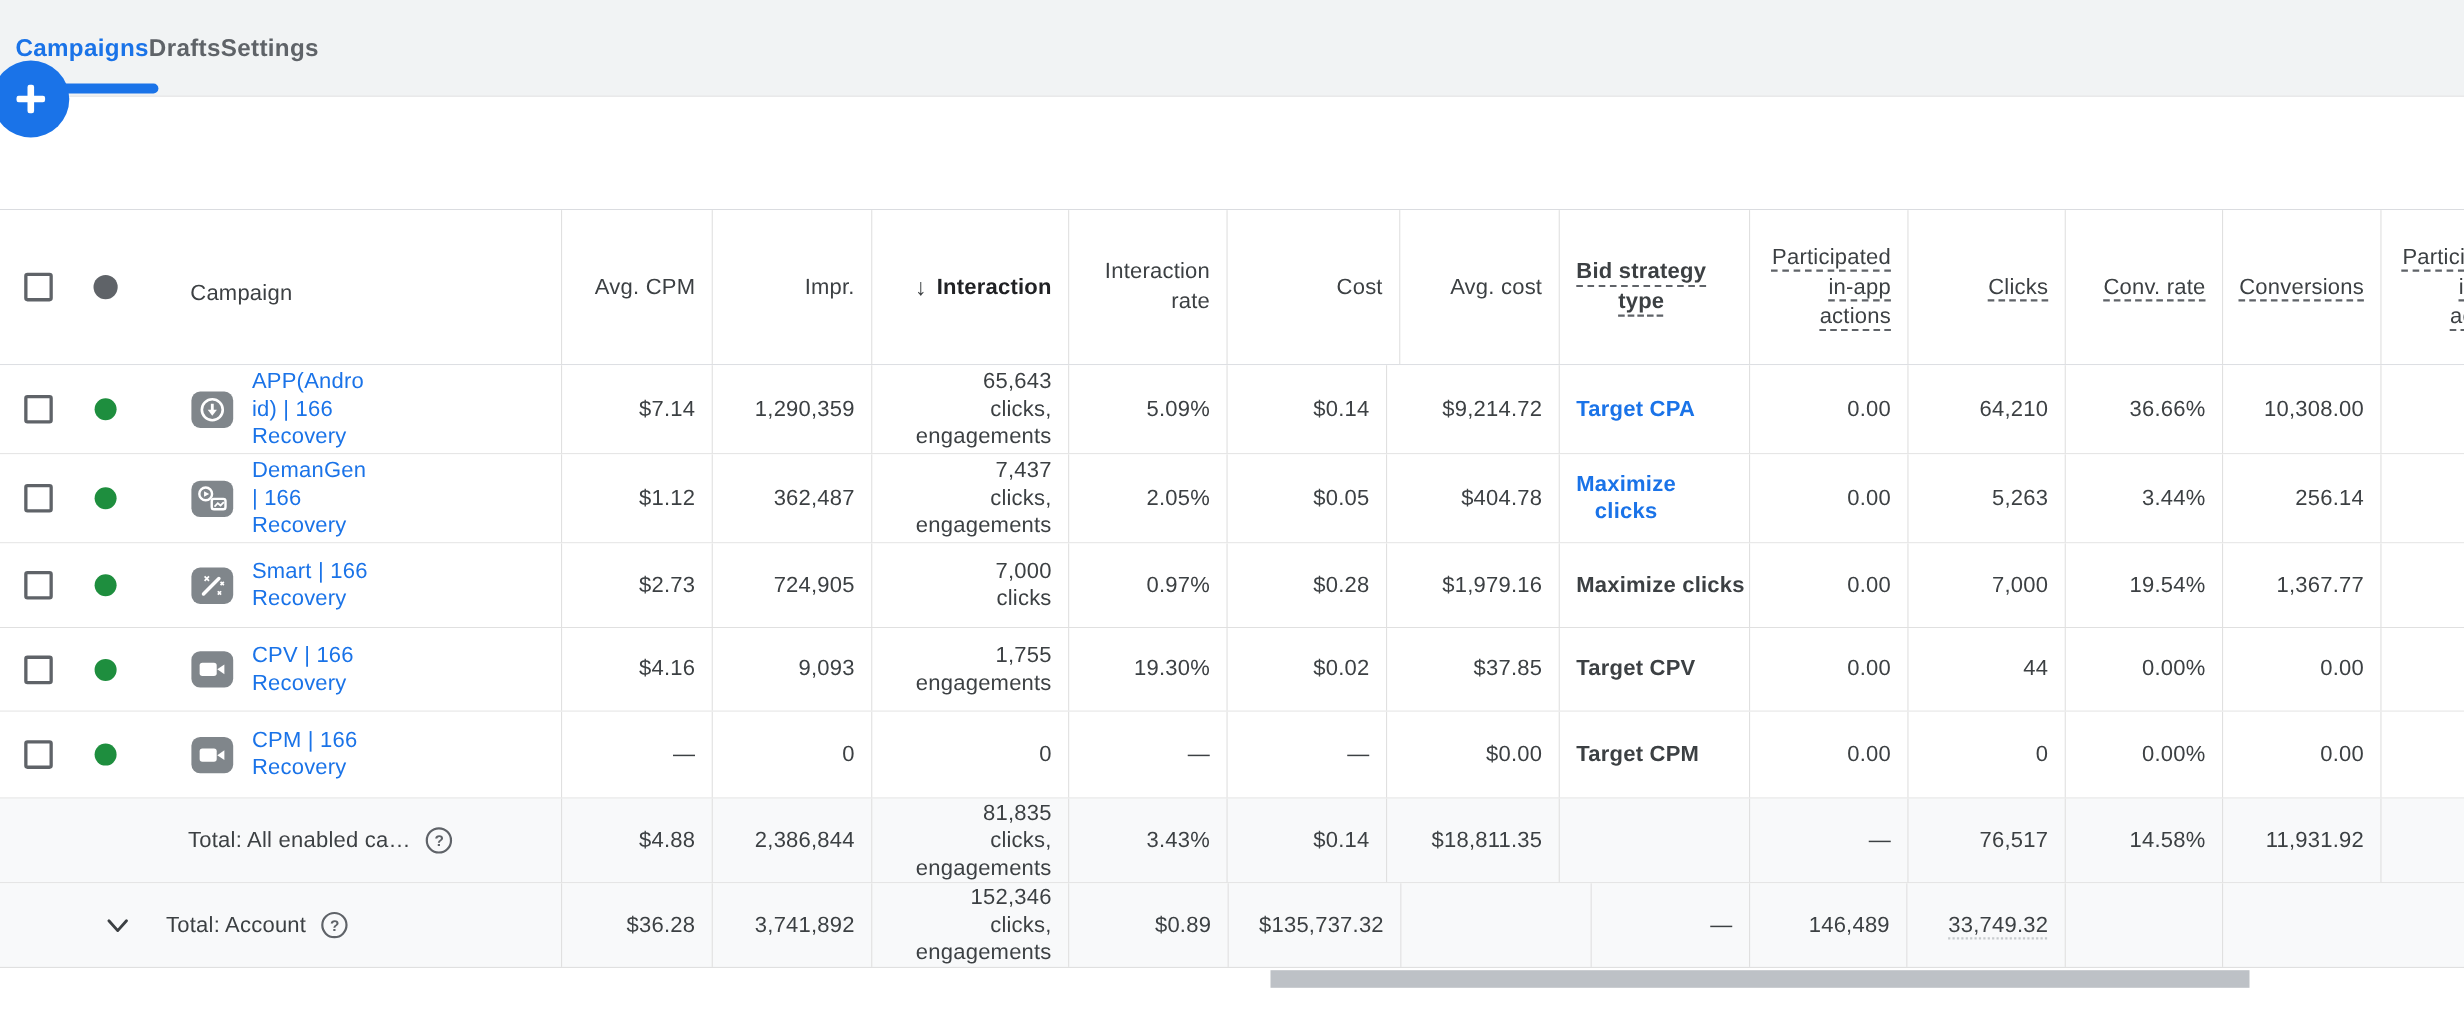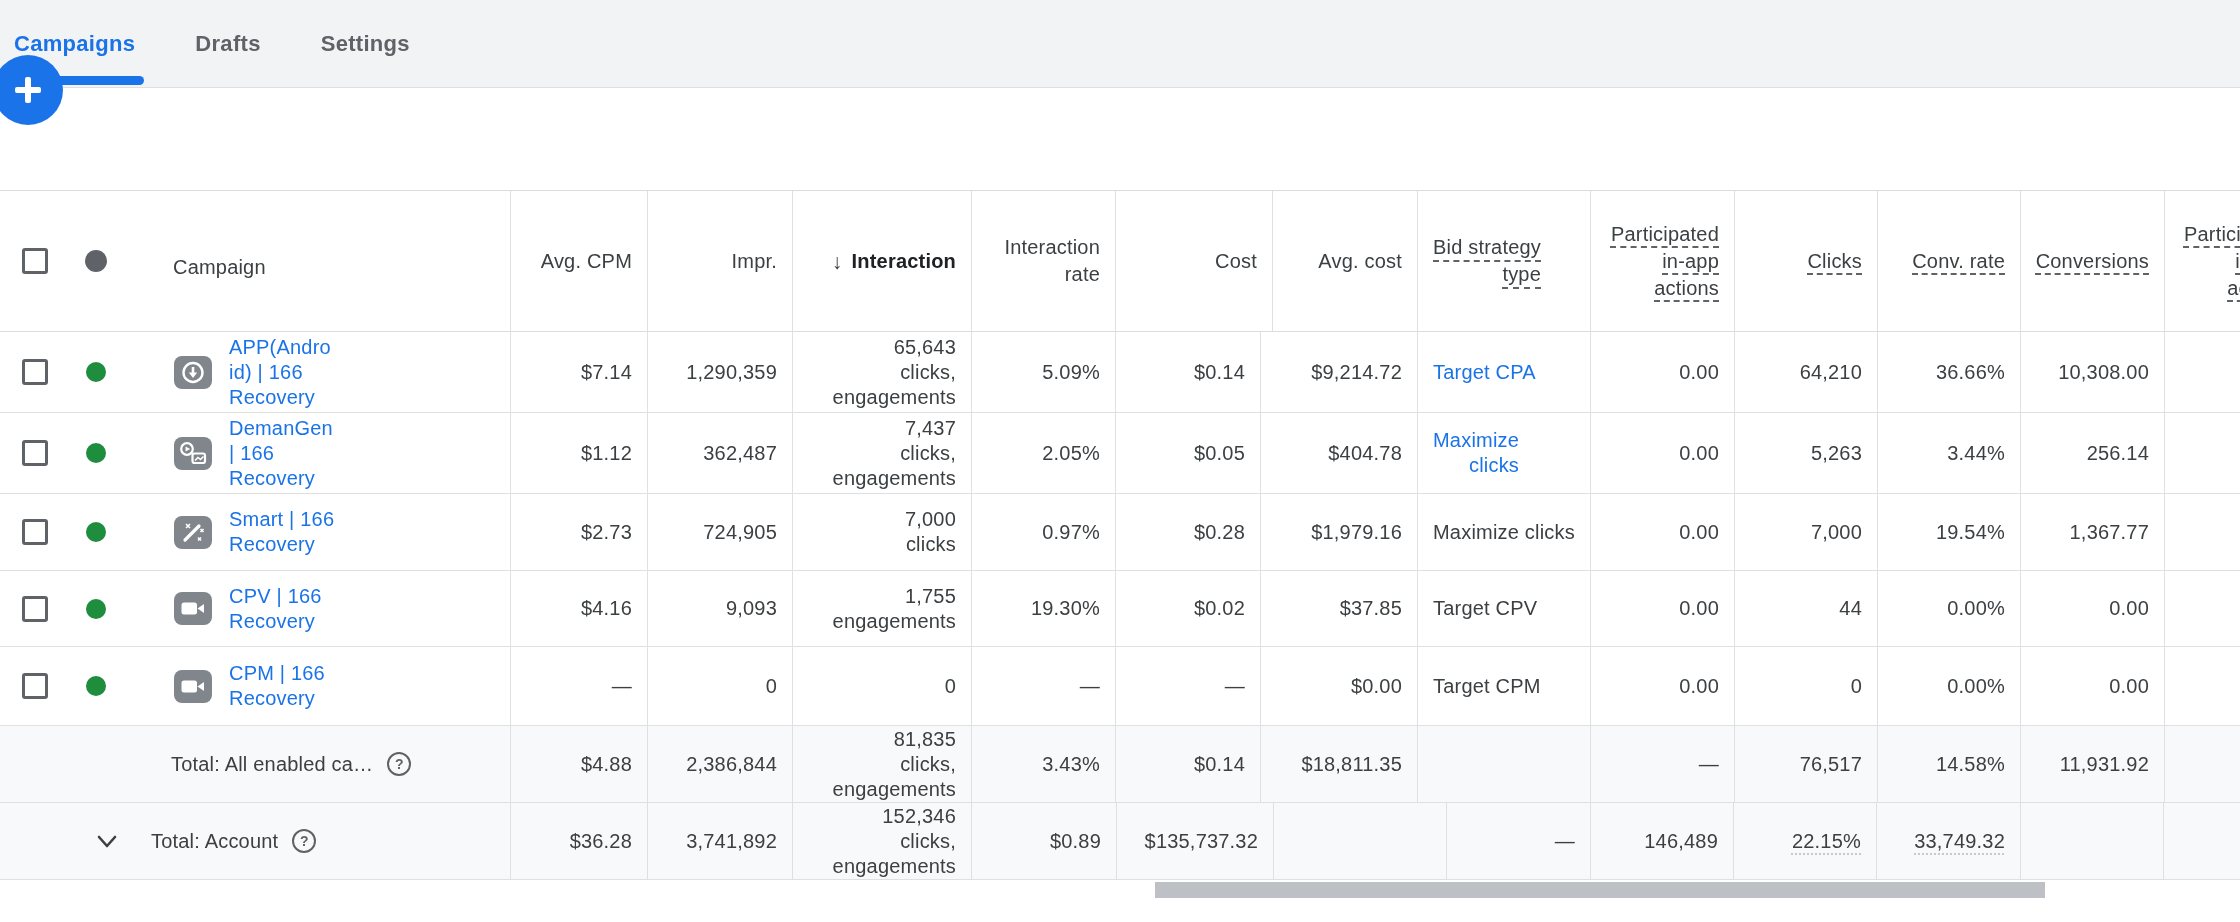--- a/index.html
+++ b/index.html
@@ -7,21 +7,21 @@
   .screen {
     position:relative; width:2240px; height:922px; overflow:hidden;
     background:#fff; font-family:"Liberation Sans","DejaVu Sans",sans-serif;
     color:#3c4043; -webkit-font-smoothing:antialiased;
   }
 
   
   .tabstrip {
     position:absolute; left:0; top:0; width:2240px; height:88px;
     background:#f1f3f4; border-bottom:1px solid #e0e0e0;
-    display:flex; align-items:center; padding-left:14px; gap:60px;
+    display:flex; align-items:center; padding-left:14px; 
   }
   .tab { font-size:22px; font-weight:700; color:#5f6368; letter-spacing:.3px; cursor:pointer; }
   .tab.active { color:#1a73e8; }
   .tab-underline { position:absolute; left:17px; top:76px; width:127px; height:9px; background:#1a73e8; border-radius:5px; }
   .fab {
     position:absolute; left:-7px; top:55px; width:70px; height:70px; border-radius:50%;
     background:#1a73e8; z-index:6;
   }
   .fab .bar { position:absolute; background:#fff; border-radius:2px; }
   .fab .bar.h { left:22px; top:32px; width:26px; height:6px; }
@@ -44,21 +44,21 @@
   .trow.total { background:#f8f9fa; }
   .h-r1{height:81px} .h-r2{height:81px} .h-r3{height:77px} .h-r4{height:76px} .h-r5{height:79px} .h-t{height:77px}
 
   .cell {
     flex:0 0 auto; border-right:1px solid #e0e0e0;
     display:flex; align-items:center; justify-content:flex-end;
     padding:0 15px; font-size:20px; color:#3c4043;
     white-space:pre; text-align:right; line-height:25px; letter-spacing:.2px;
   }
   .head .cell { line-height:27px; }
-  .cell.left { justify-content:flex-start; text-align:right; }
+  .cell.left { justify-content:flex-start; text-align:center;font-weight:bold; }
   .c0{width:511px} .c1{width:137px} .c2{width:145px} .c3{width:179px} .c4{width:144px}
   .c5{width:145px} .c6{width:157px} .c7{width:173px} .c8{width:144px} .c9{width:143px}
   .c10{width:143px} .c11{width:144px} .c12{width:143px}
 
   .cell.camp { padding:0; justify-content:flex-start; text-align:left; }
   .cb { width:26px; height:26px; border:3px solid #5f6368; border-radius:3px; background:#fff; margin-left:22px; flex:none; cursor:pointer; }
   .hdot { width:22px; height:22px; border-radius:50%; background:#5f6368; margin-left:37px; flex:none; }
   .dot { width:20px; height:20px; border-radius:50%; background:#1e8e3e; margin-left:38px; flex:none; }
   .ctype { width:38px; height:33px; border-radius:8px; background:#80868b; margin-left:68px; flex:none;
            display:flex; align-items:center; justify-content:center; }
@@ -391,21 +391,20 @@
       <div class="cell c1"><span>$36.28</span></div>
       <div class="cell c2"><span>3,741,892</span></div>
       <div class="cell c3"><span>152,346
 clicks,
 engagements</span></div>
       <div class="cell c5"><span>$0.89</span></div>
       <div class="cell c6"><span>$135,737.32</span></div>
       <div class="cell c7 left"><span></span></div>
       <div class="cell c8"><span>—</span></div>
       <div class="cell c9"><span>146,489</span></div>
-      <div class="cell c10"><span class="dotted-val">22.15%</span></div>
       <div class="cell c11"><span class="dotted-val">33,749.32</span></div>
       <div class="cell c12"></div>
     </div>
 
   </div>
 
   <div class="hscroll"></div>
 
 </div>
 

